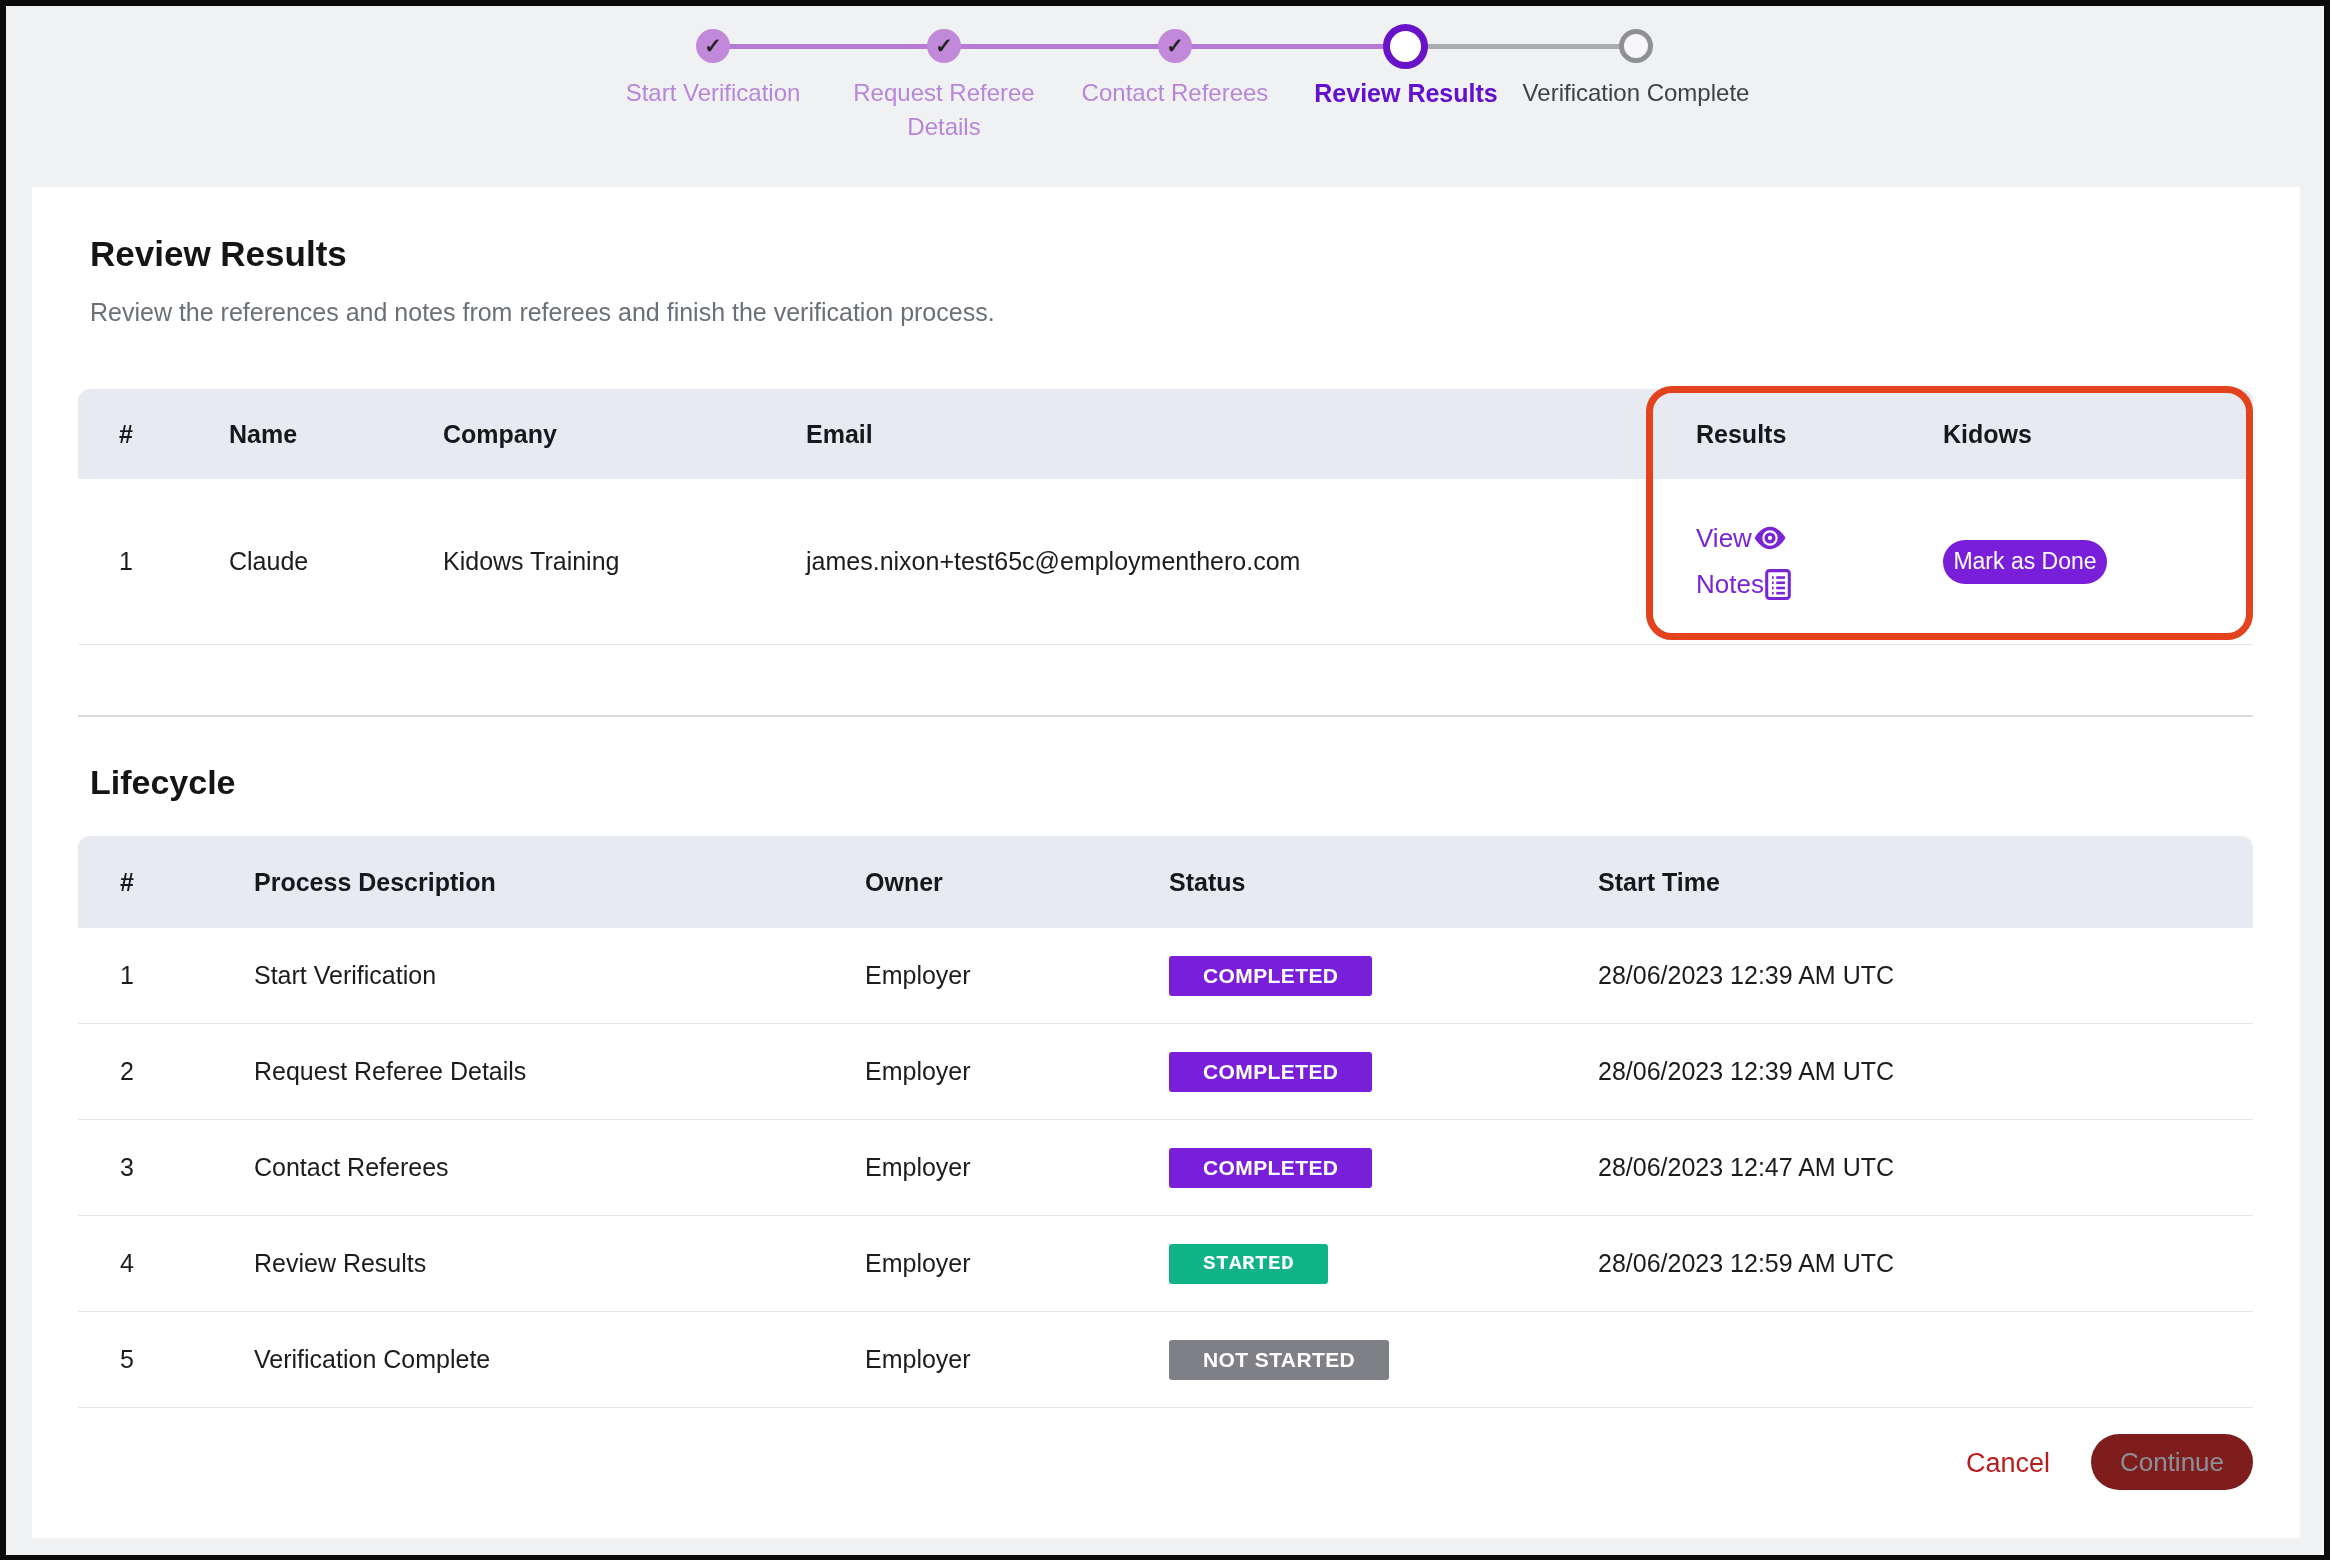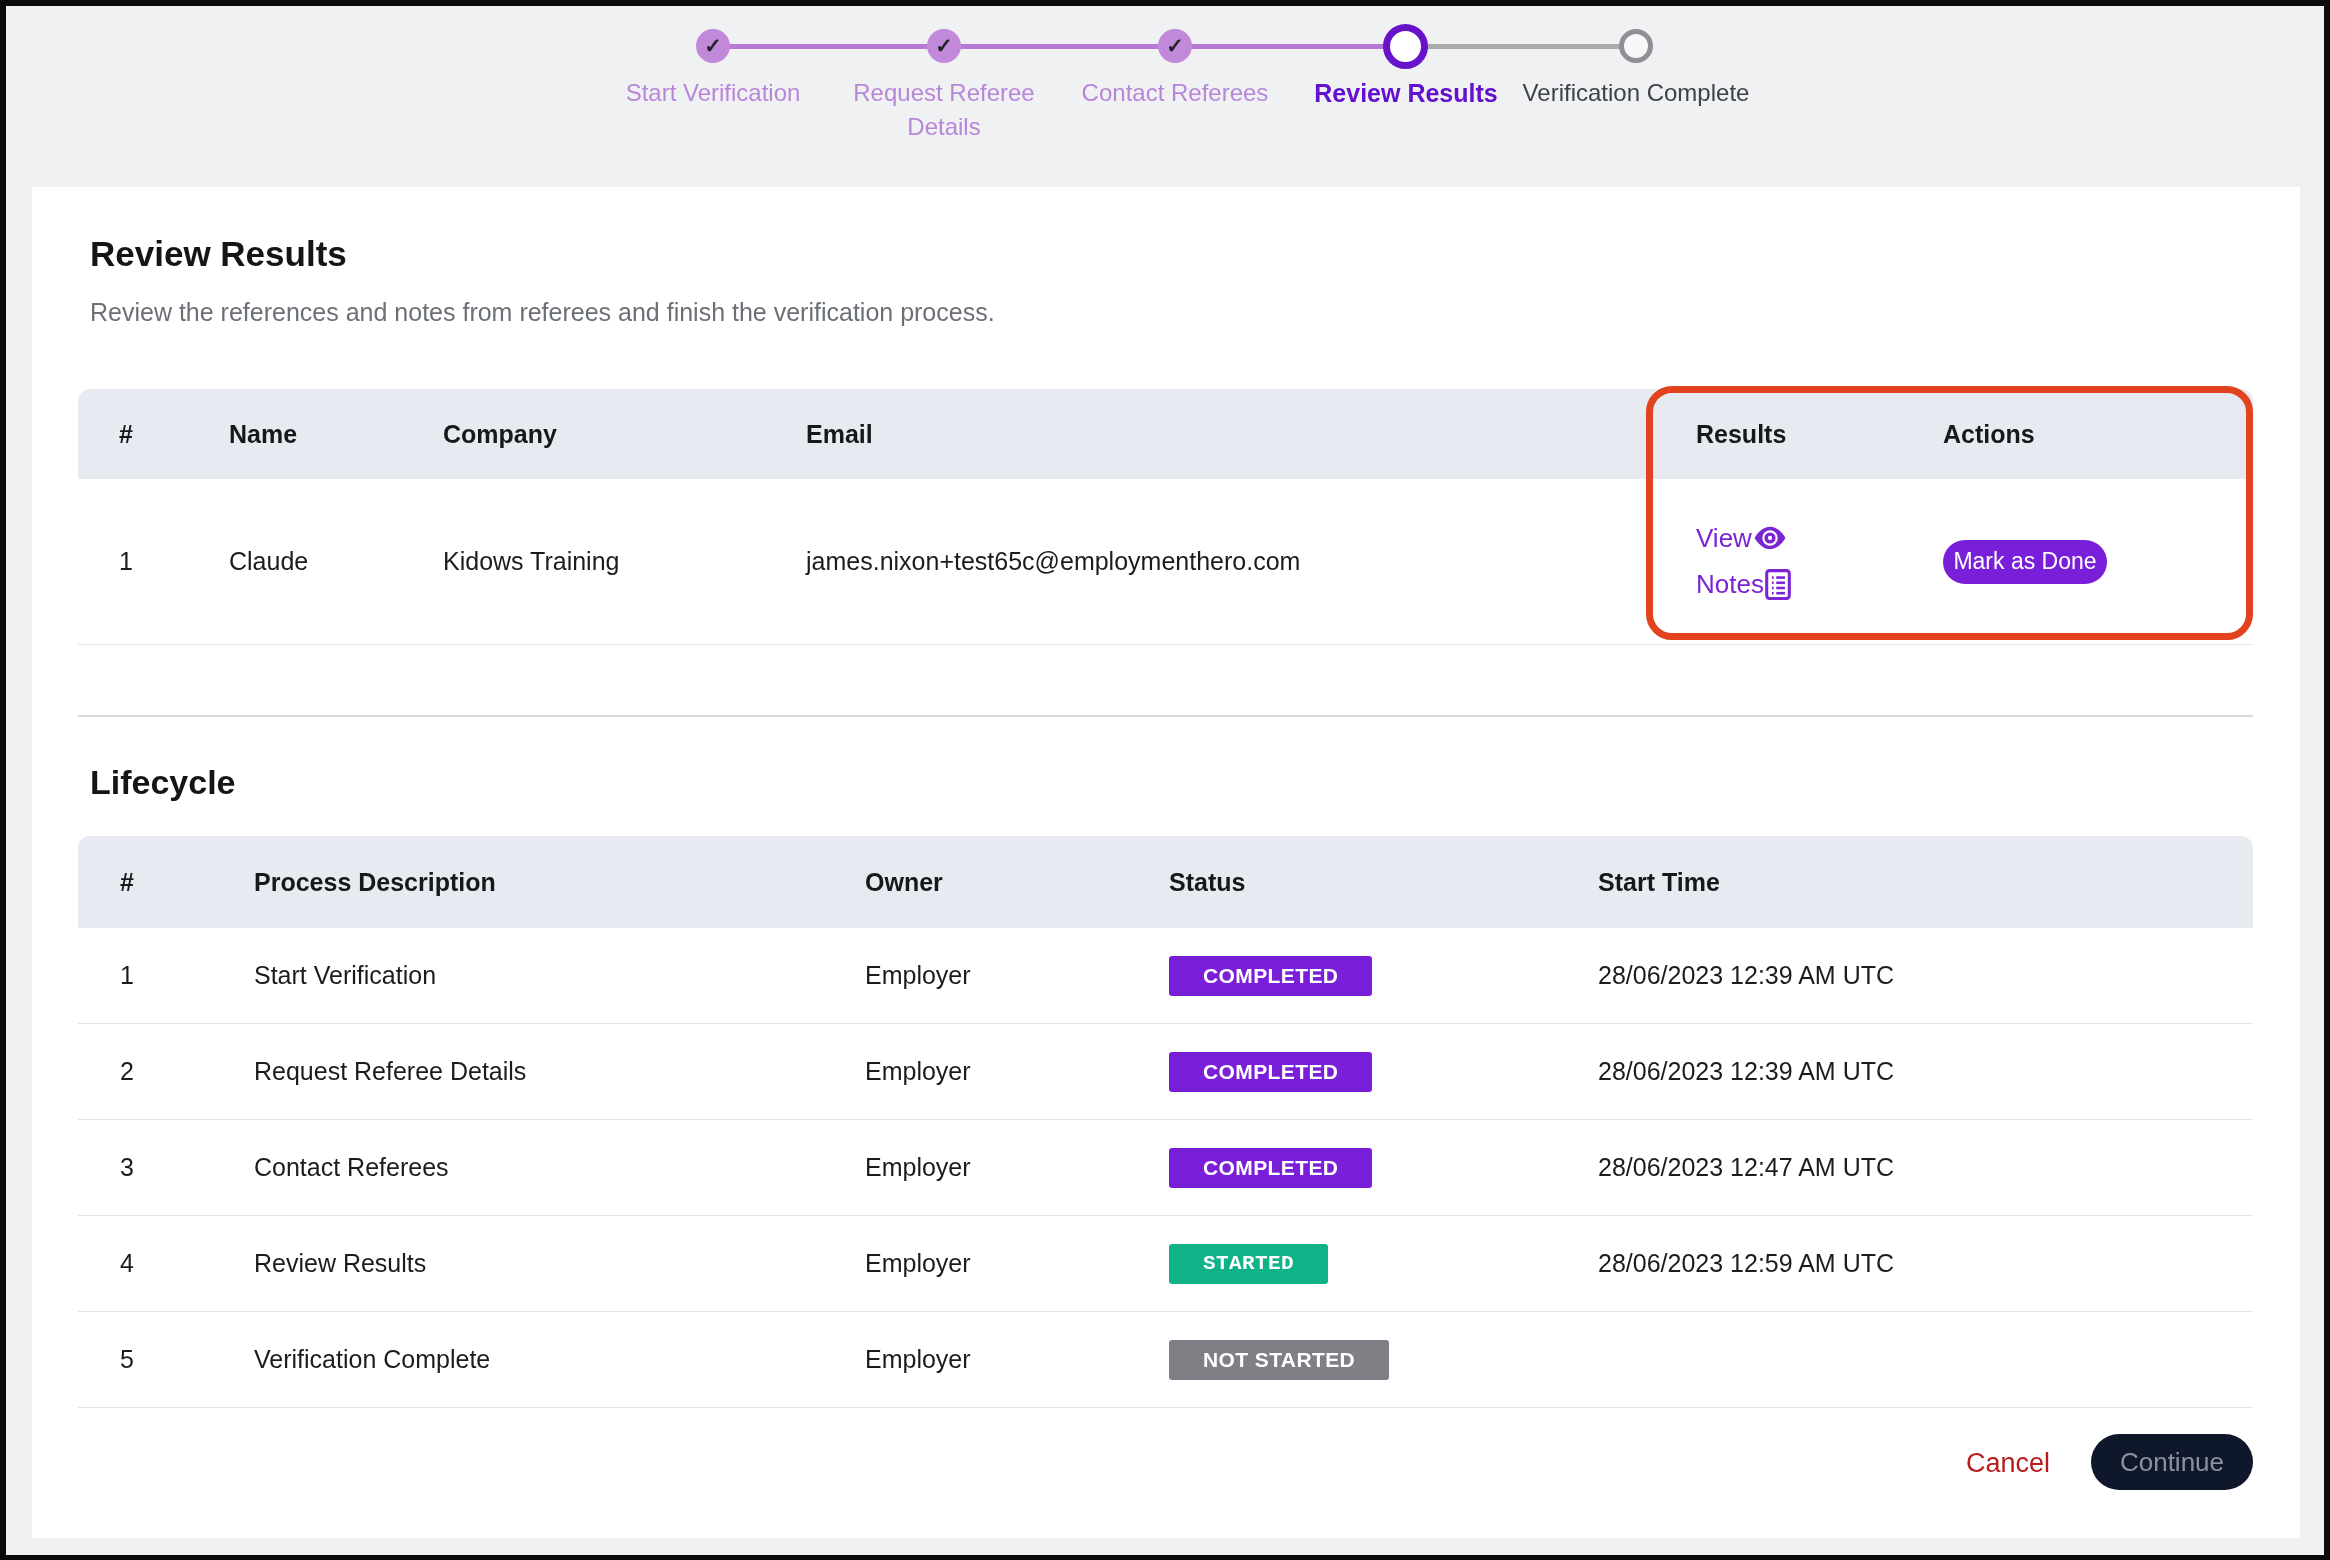--- a/index.html
+++ b/index.html
@@ -49,21 +49,21 @@
   .badge-started{background:#10b287;font-family:Liberation Mono, monospace;}
   .badge-not-started{background:#7e8085;}
   
   .highlight-box{position:absolute;left:1614px;top:199px;width:607px;height:254px;
     border:7.8px solid #e2421e;border-radius:26px;pointer-events:none;}
   .section-title{position:absolute;left:58px;top:576px;margin:0;font-size:34px;font-weight:bold;color:#141517;}
   
   .cancel-link{position:absolute;left:1976px;top:1276px;transform:translate(-50%,-50%);
     color:#b91c1c;font-size:27px;cursor:pointer;}
   .continue-btn{position:absolute;left:2059px;top:1247px;width:162px;height:56px;border-radius:28.5px;
-    background:#0f172a;color:#8b9099;font-size:26px;border:none;font-family:"Liberation Sans",sans-serif;}
+    background:#7f1d1d;color:#8b9099;font-size:26px;border:none;font-family:"Liberation Sans",sans-serif;}
   .icon-svg{display:block;}
 </style>
 </head>
 <body>
 
 <div id="app">
 
   <div class="stepper">
     <div class="connector done" style="left:707px;width:693px;"></div>
     <div class="connector todo" style="left:1400px;width:230px;"></div>
@@ -92,21 +92,21 @@
     <h1 class="page-title">Review Results</h1>
     <p class="page-subtitle">Review the references and notes from referees and finish the verification process.</p>
 
     <div class="tbl table1" style="top:202px;">
       <div class="tbl-head t1-grid">
         <div>#</div>
         <div>Name</div>
         <div>Company</div>
         <div>Email</div>
         <div>Results</div>
-        <div>Actions</div>
+        <div>Kidows</div>
       </div>
       <div class="tbl-row t1-grid">
         <div>1</div>
         <div>Claude</div>
         <div>Kidows Training</div>
         <div>james.nixon+test65c@employmenthero.com</div>
         <div class="results-cell">
           <span class="link">
             <span>View</span>
             <svg class="icon-svg" width="36" height="26" viewBox="0 0 42 30">

